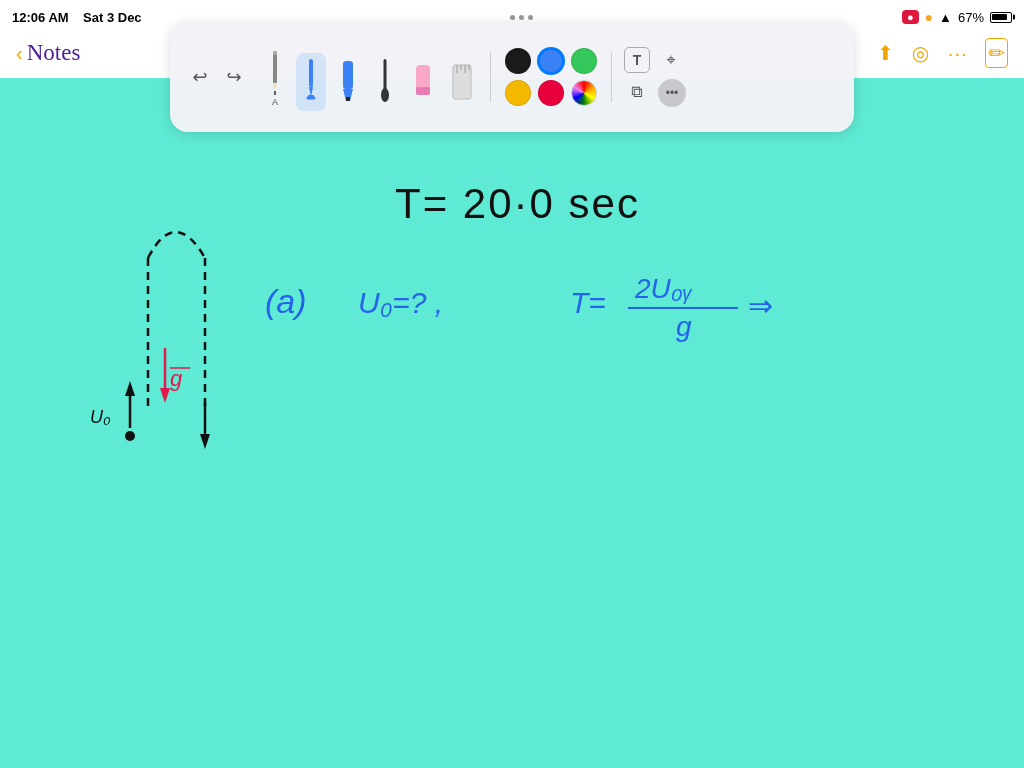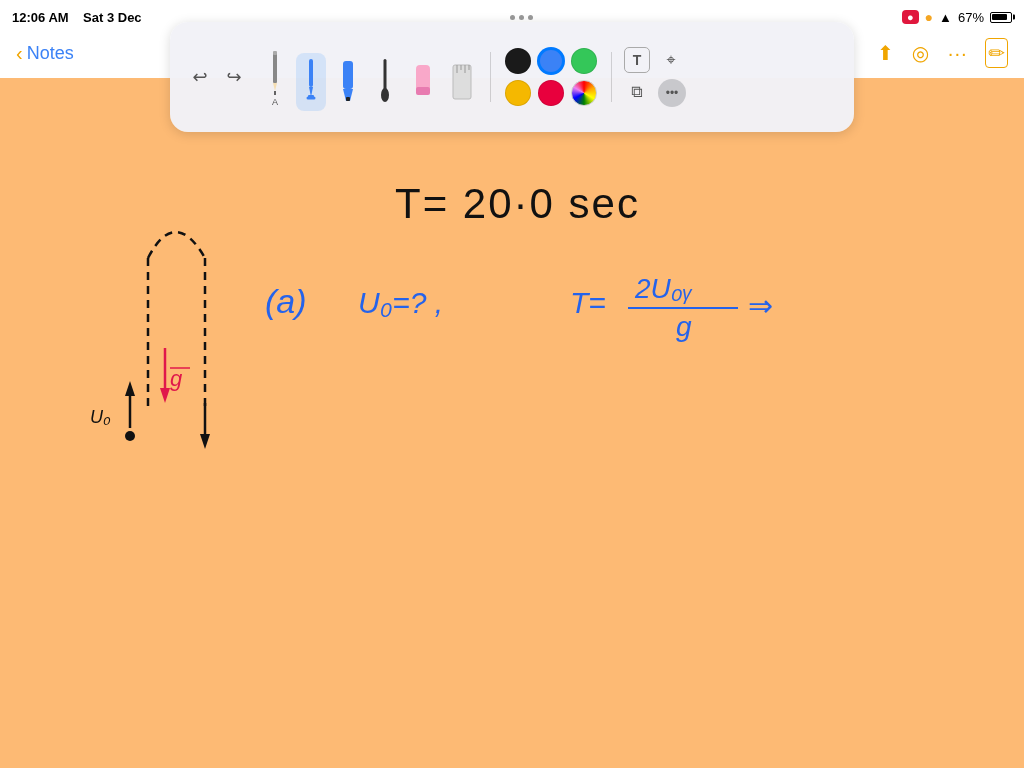--- a/index.html
+++ b/index.html
@@ -111,23 +111,24 @@
       gap: 4px;
       color: #f0a500;
       font-size: 18px;
       cursor: pointer;
     }
     .nav-back-chevron {
       font-size: 20px;
       color: #f0a500;
     }
     .nav-back-text {
-      font-size: 18px;
-      color: #3b82f6;
+      font-size: 23px;
+      color: #4c1d95;
       font-weight: 400;
+      font-family: Liberation Serif, serif;
     }
     .nav-actions {
       display: flex;
       align-items: center;
       gap: 18px;
     }
     .nav-icon {
       font-size: 22px;
       color: #f0a500;
       cursor: pointer;
@@ -221,21 +222,21 @@
       color: #555;
     }
 
     
     .canvas-area {
       position: absolute;
       top: 78px;
       left: 0;
       right: 0;
       bottom: 0;
-      background: #fdba74;
+      background: #5eead4;
     }
     .canvas-area svg {
       width: 100%;
       height: 100%;
     }
 
   </style>
 </head>
 <body>
 

